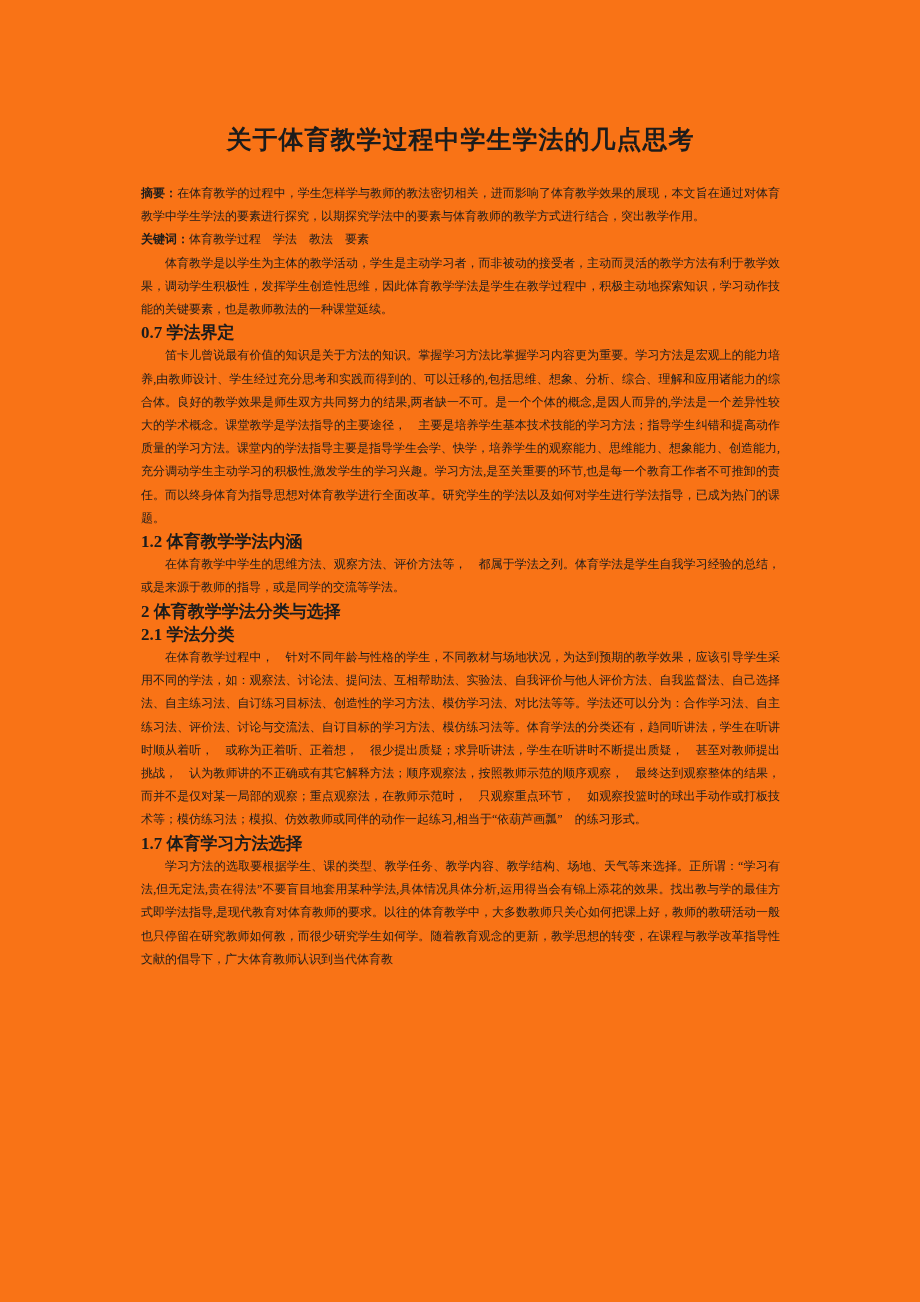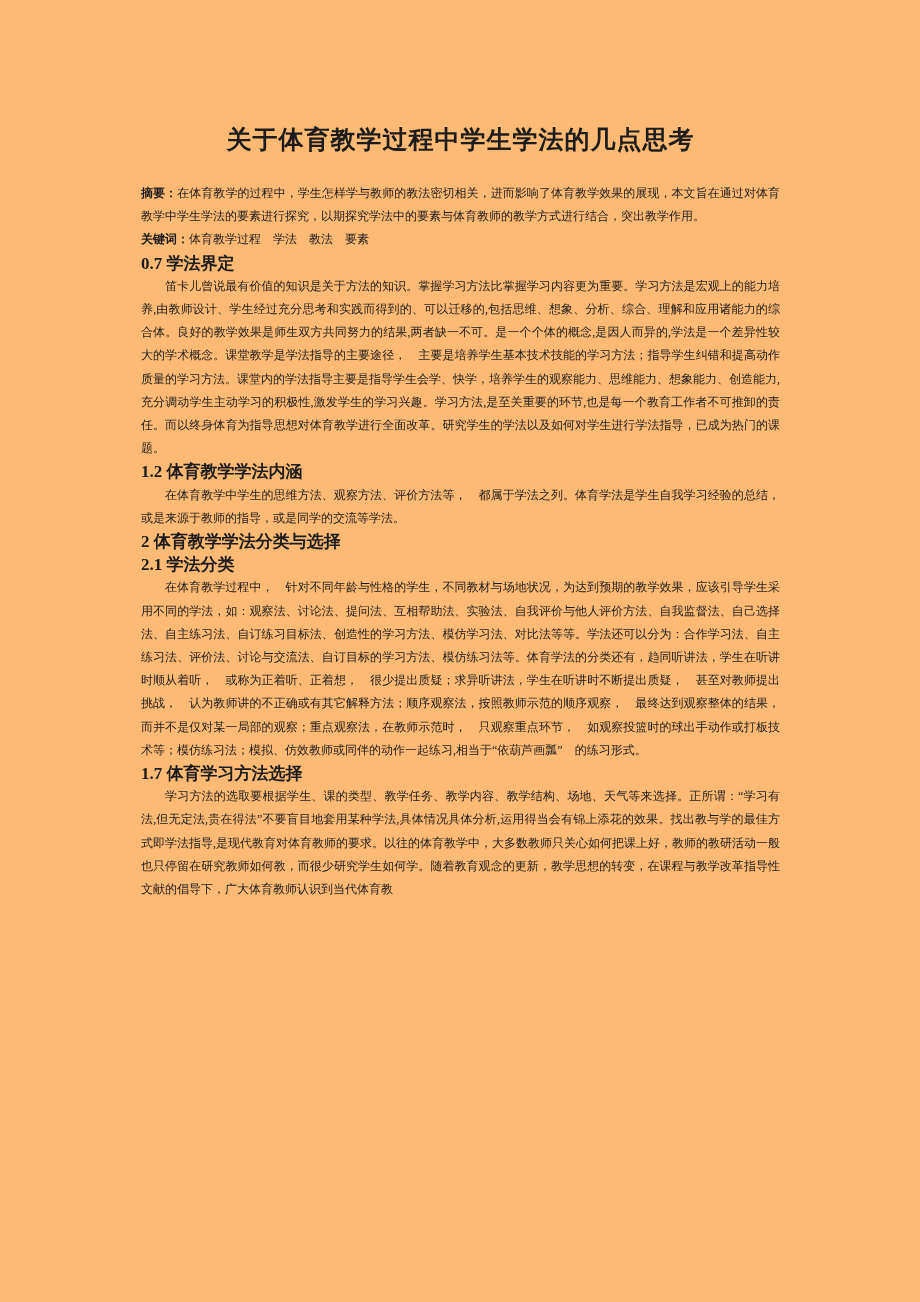--- a/index.html
+++ b/index.html
@@ -4,21 +4,21 @@
 <style>
   html, body {
     margin: 0;
     padding: 0;
     background: #ffffff;
   }
   .page {
     position: relative;
     width: 920px;
     height: 1302px;
-    background: #fdba74;
+    background: #f97316;
     overflow: hidden;
     font-family: "Liberation Serif", "DejaVu Serif", serif;
     color: #1c1c1c;
   }
   .content {
     position: absolute;
     left: 141px;
     top: 0;
     width: 639px;
     padding-top: 122px;
@@ -57,20 +57,21 @@
 
 <div class="page">
   <div class="content">
 
     <h1 class="doc-title">关于体育教学过程中学生学法的几点思考</h1>
 
     <p class="body"><span class="bold-label">摘要：</span><span>在体育教学的过程中，学生怎样学与教师的教法密切相关，进而影响了体育教学效果的展现，本文旨在通过对体育教学中学生学法的要素进行探究，以期探究学法中的要素与体育教师的教学方式进行结合，突出教学作用。</span></p>
 
     <p class="body"><span class="bold-label">关键词：</span><span>体育教学过程　学法　教法　要素</span></p>
 
+    <p class="body indent">体育教学是以学生为主体的教学活动，学生是主动学习者，而非被动的接受者，主动而灵活的教学方法有利于教学效果，调动学生积极性，发挥学生创造性思维，因此体育教学学法是学生在教学过程中，积极主动地探索知识，学习动作技能的关键要素，也是教师教法的一种课堂延续。</p>
 
     <p class="body indent"></p>
 
     <h2 class="sec">0.7 学法界定</h2>
     <p class="body indent">笛卡儿曾说最有价值的知识是关于方法的知识。掌握学习方法比掌握学习内容更为重要。学习方法是宏观上的能力培养,由教师设计、学生经过充分思考和实践而得到的、可以迁移的,包括思维、想象、分析、综合、理解和应用诸能力的综合体。良好的教学效果是师生双方共同努力的结果,两者缺一不可。是一个个体的概念,是因人而异的,学法是一个差异性较大的学术概念。课堂教学是学法指导的主要途径，　主要是培养学生基本技术技能的学习方法；指导学生纠错和提高动作质量的学习方法。课堂内的学法指导主要是指导学生会学、快学，培养学生的观察能力、思维能力、想象能力、创造能力,充分调动学生主动学习的积极性,激发学生的学习兴趣。学习方法,是至关重要的环节,也是每一个教育工作者不可推卸的责任。而以终身体育为指导思想对体育教学进行全面改革。研究学生的学法以及如何对学生进行学法指导，已成为热门的课题。</p>
 
     <h2 class="sec">1.2 体育教学学法内涵</h2>
     <p class="body indent">在体育教学中学生的思维方法、观察方法、评价方法等，　都属于学法之列。体育学法是学生自我学习经验的总结，或是来源于教师的指导，或是同学的交流等学法。</p>
 
     <h2 class="sec">2 体育教学学法分类与选择</h2>

